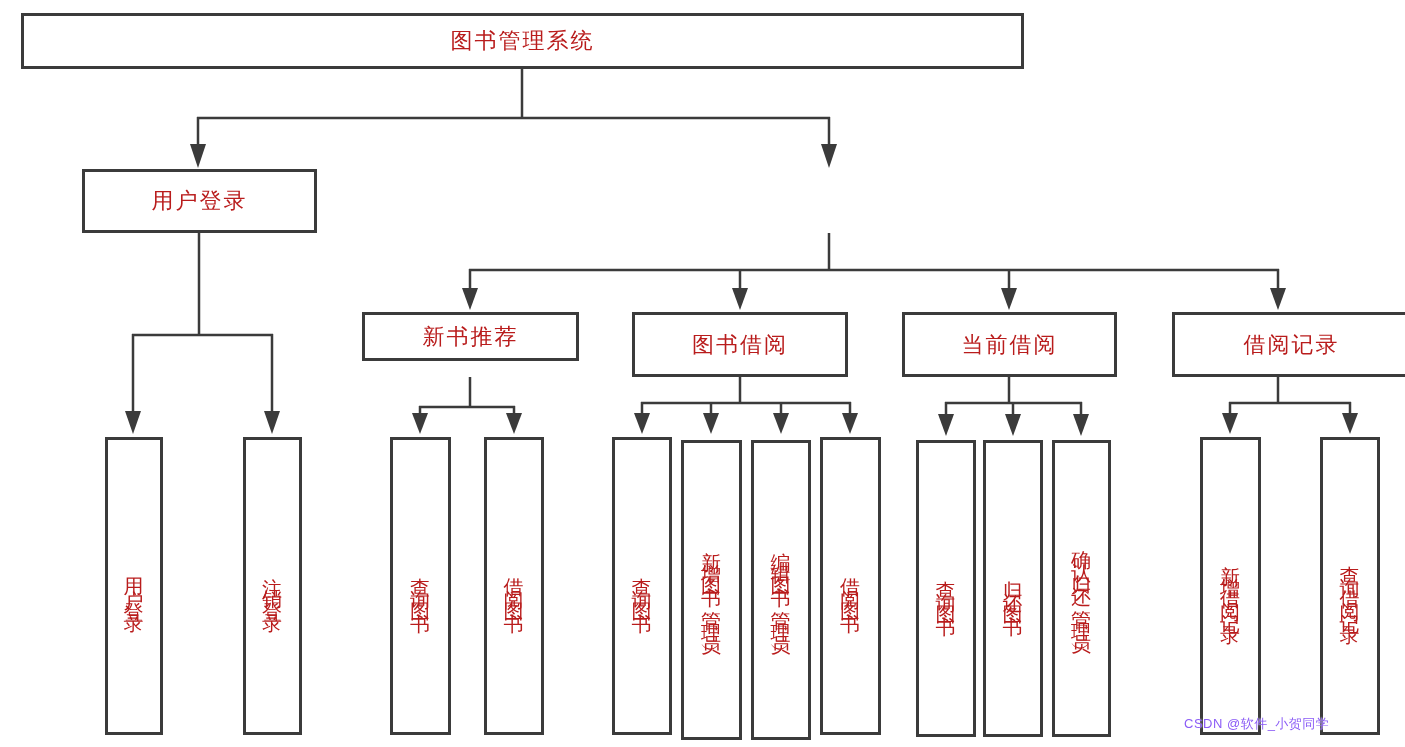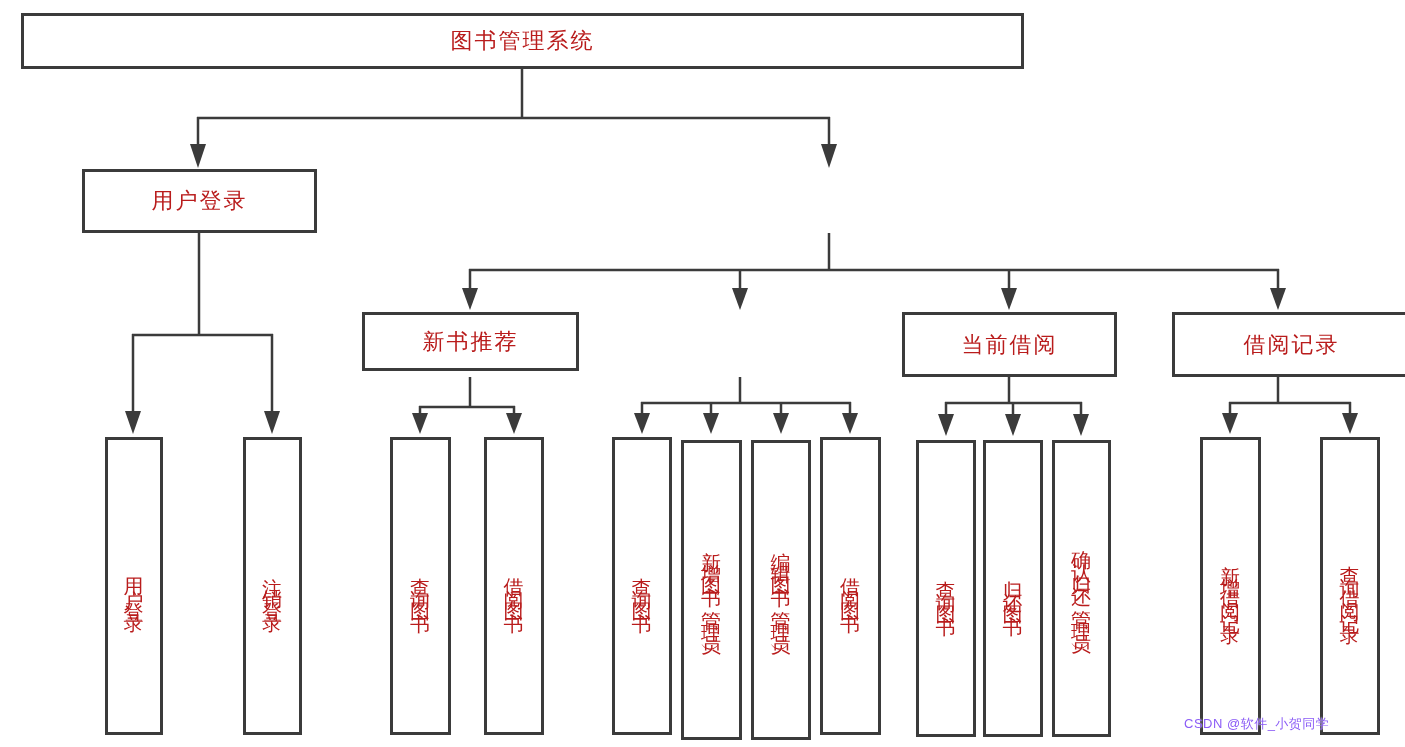--- a/index.html
+++ b/index.html
@@ -45,21 +45,21 @@
     font-size: 20px;
     letter-spacing: 12px;
     line-height: 1.0;
     padding: 4px 0;
     overflow: hidden;
   }
   
   .n-root   { left: 21px;   top: 13px;  width: 1003px; height: 56px; }
   .n-login  { left: 82px;   top: 169px; width: 235px;  height: 64px; }
   .n-bmgmt  { left: 712px;  top: 169px; width: 235px;  height: 64px; }
-  .n-newrec { left: 362px;  top: 312px; width: 217px;  height: 59px; }
+  .n-newrec { left: 362px;  top: 312px; width: 217px;  height: 49px; }
   .n-borrow { left: 632px;  top: 312px; width: 216px;  height: 65px; }
   .n-curr   { left: 902px;  top: 312px; width: 215px;  height: 65px; }
   .n-hist   { left: 1172px; top: 312px; width: 239px;  height: 65px; }
   .lf-1  { left: 105px;  top: 437px; width: 58px; height: 298px; }
   .lf-2  { left: 243px;  top: 437px; width: 59px; height: 298px; }
   .lf-3  { left: 390px;  top: 437px; width: 61px; height: 298px; }
   .lf-4  { left: 484px;  top: 437px; width: 60px; height: 298px; }
   .lf-5  { left: 612px;  top: 437px; width: 60px; height: 298px; }
   .lf-6  { left: 681px;  top: 440px; width: 61px; height: 300px; }
   .lf-7  { left: 751px;  top: 440px; width: 60px; height: 300px; }
@@ -150,20 +150,21 @@
       <polygon points="1222,413 1238,413 1230,434"></polygon>
       <polygon points="1342,413 1358,413 1350,434"></polygon>
     </g>
   </svg>
 
   <div class="box h root n-root">图书管理系统</div>
 
   <div class="box h n-login">用户登录</div>
 
   <div class="box h n-newrec">新书推荐</div>
+  <div class="box h n-borrow">图书借阅</div>
   <div class="box h n-curr">当前借阅</div>
   <div class="box h n-hist">借阅记录</div>
 
   <div class="box v lf-1">用户登录</div>
   <div class="box v lf-2">注销登录</div>
 
   <div class="box v lf-3">查询图书</div>
   <div class="box v lf-4">借阅图书</div>
 
   <div class="box v lf-5">查询图书</div>

